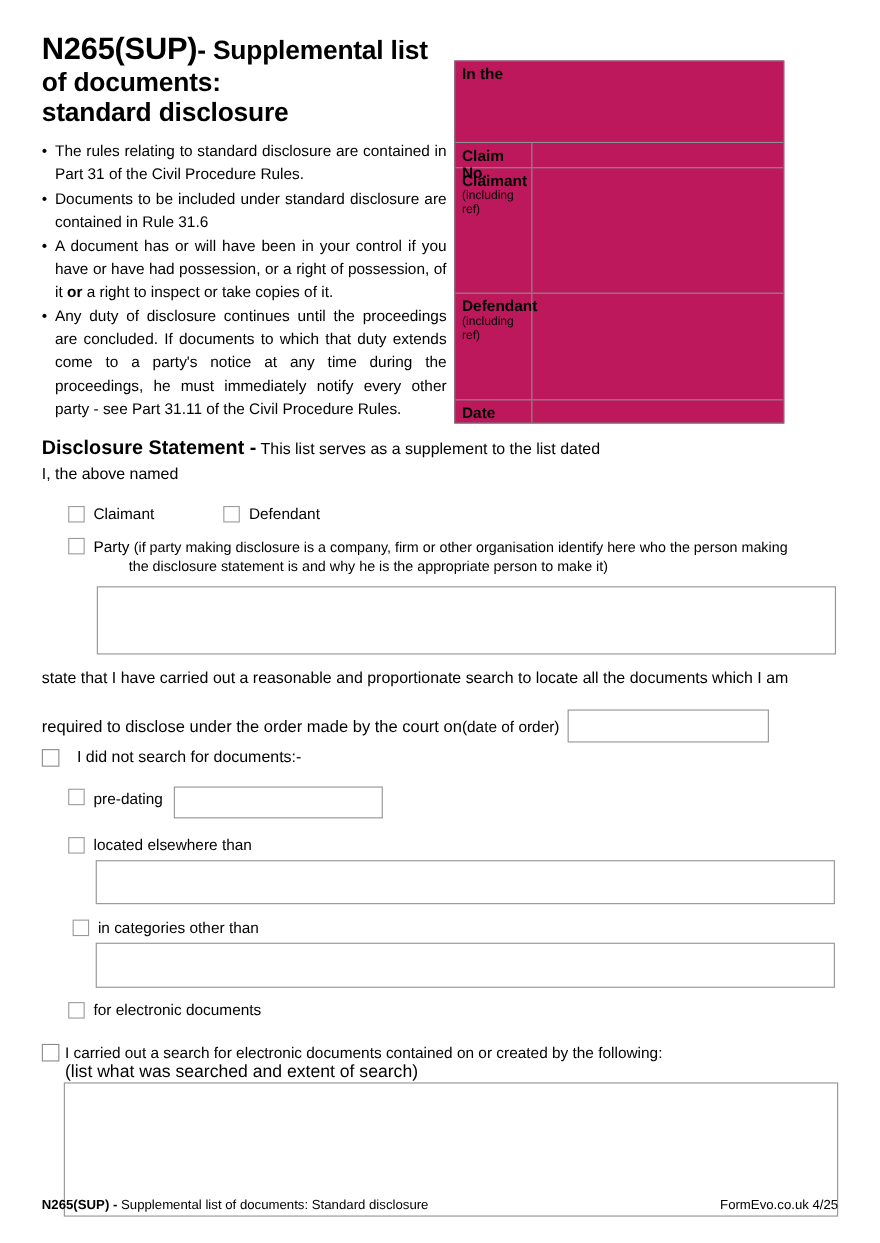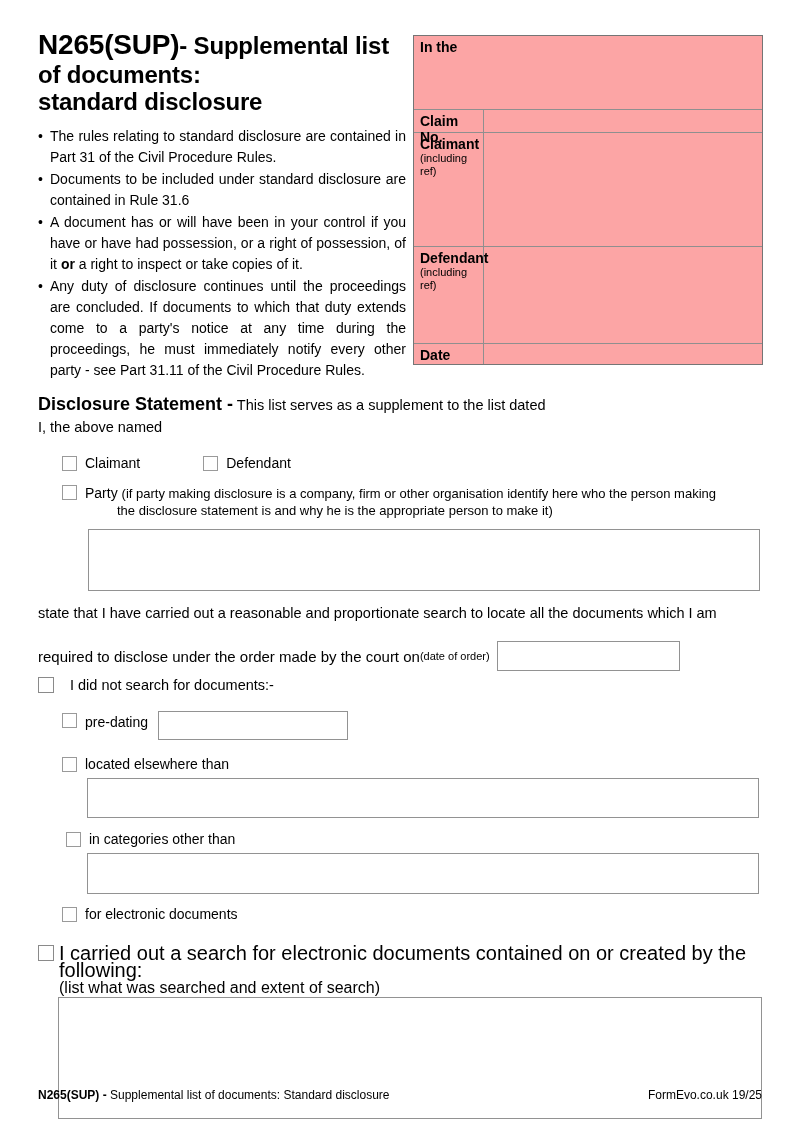--- a/index.html
+++ b/index.html
@@ -21,22 +21,22 @@
 
   .notes { list-style: none; margin-top: 11px; }
   .notes li {
     position: relative; padding-left: 12px; margin-bottom: 1px;
     font-size: 14px; line-height: 21px; text-align: justify;
   }
   .notes li::before { content: "\2022"; position: absolute; left: 0; top: 0; }
   .notes b { font-weight: bold; }
 
   .case-table {
-    margin-left: 7px; margin-top: 35px; width: 350px;
-    border: 1px solid #757575; background: #fca5a5;
+    margin-left: 7px; margin-top: 55px; width: 300px;
+    border: 1px solid #757575; background: #be185d;
   }
   .ct-row { display: flex; border-bottom: 1px solid #8f8f8f; }
   .ct-row:last-child { border-bottom: none; }
   .ct-label {
     width: 70px; flex: none; padding: 3px 4px 0 6px;
     font-size: 14px; font-weight: bold; line-height: 16px;
     border-right: 1px solid #8f8f8f;
   }
   .ct-label .sub { display: block; font-weight: normal; font-size: 11px; line-height: 13px; }
   .ct-value { flex: 1; }
@@ -72,21 +72,21 @@
     padding-left: 32px; text-indent: -32px;
     font-size: 14px; line-height: 17px;
   }
   .party-text .fine { font-size: 13px; }
 
   .field { border: 1px solid #929292; background: #fff; }
   .party-box { margin-top: 10px; margin-left: 50px; width: 672px; height: 62px; }
 
   .state-line { margin-top: 12px; font-size: 14.5px; line-height: 20px; }
   .order-row { margin-top: 18px; height: 30px; }
-  .order-row .fine { font-size: 11px; }
+  .order-row .fine { font-size: 14px; }
   .order-row .txt { font-size: 15px; }
   .date-order-box { margin-left: 7px; width: 183px; height: 30px; }
 
   .didnot-row { margin-top: 6px; }
   .didnot-row .lab { margin-left: 16px; font-size: 14.5px; }
 
   .sub-row { margin-left: 24px; }
   .predating-row { margin-top: 18px; align-items: flex-start; }
   .predating-row .cb { margin-top: 2px; }
   .predating-row .lab { margin-left: 8px; margin-top: 3px; }
@@ -94,21 +94,21 @@
 
   .located-row { margin-top: 16px; }
   .located-row .lab, .categories-row .lab, .electronic-row .lab { margin-left: 8px; }
   .wide-box { margin-top: 6px; margin-left: 49px; width: 672px; height: 40px; }
   .categories-row { margin-top: 13px; margin-left: 28px; }
   .categories-box { height: 41px; }
   .electronic-row { margin-top: 12px; }
 
   .esearch-row { display: flex; align-items: flex-start; margin-top: 23px; }
   .esearch-text { margin-left: 5px; }
-  .esearch-text .l1 { font-size: 20px; line-height: 17px; }
+  .esearch-text .l1 { font-size: 14px; line-height: 17px; text-align: right; }
   .esearch-text .l2 { font-size: 16px; line-height: 17px; }
   .esearch-box { margin-top: 1px; margin-left: 20px; width: 704px; height: 122px; }
 
   
   .footer {
     position: absolute; top: 1088px; left: 38px; right: 38px;
     display: flex; justify-content: space-between;
     font-size: 12px; line-height: 14px;
   }
   .footer .fb { font-weight: bold; }
@@ -217,16 +217,16 @@
       <div class="esearch-text">
         <div class="l1">I carried out a search for electronic documents contained on or created by the following:</div>
         <div class="l2">(list what was searched and extent of search)</div>
       </div>
     </div>
     <div class="field esearch-box"></div>
   </div>
 
   <div class="footer">
     <div><span class="fb">N265(SUP) -</span><span> Supplemental list of documents: Standard disclosure</span></div>
-    <div>FormEvo.co.uk 19/25</div>
+    <div>FormEvo.co.uk 4/25</div>
   </div>
 
 </div>
 
 </body></html>

